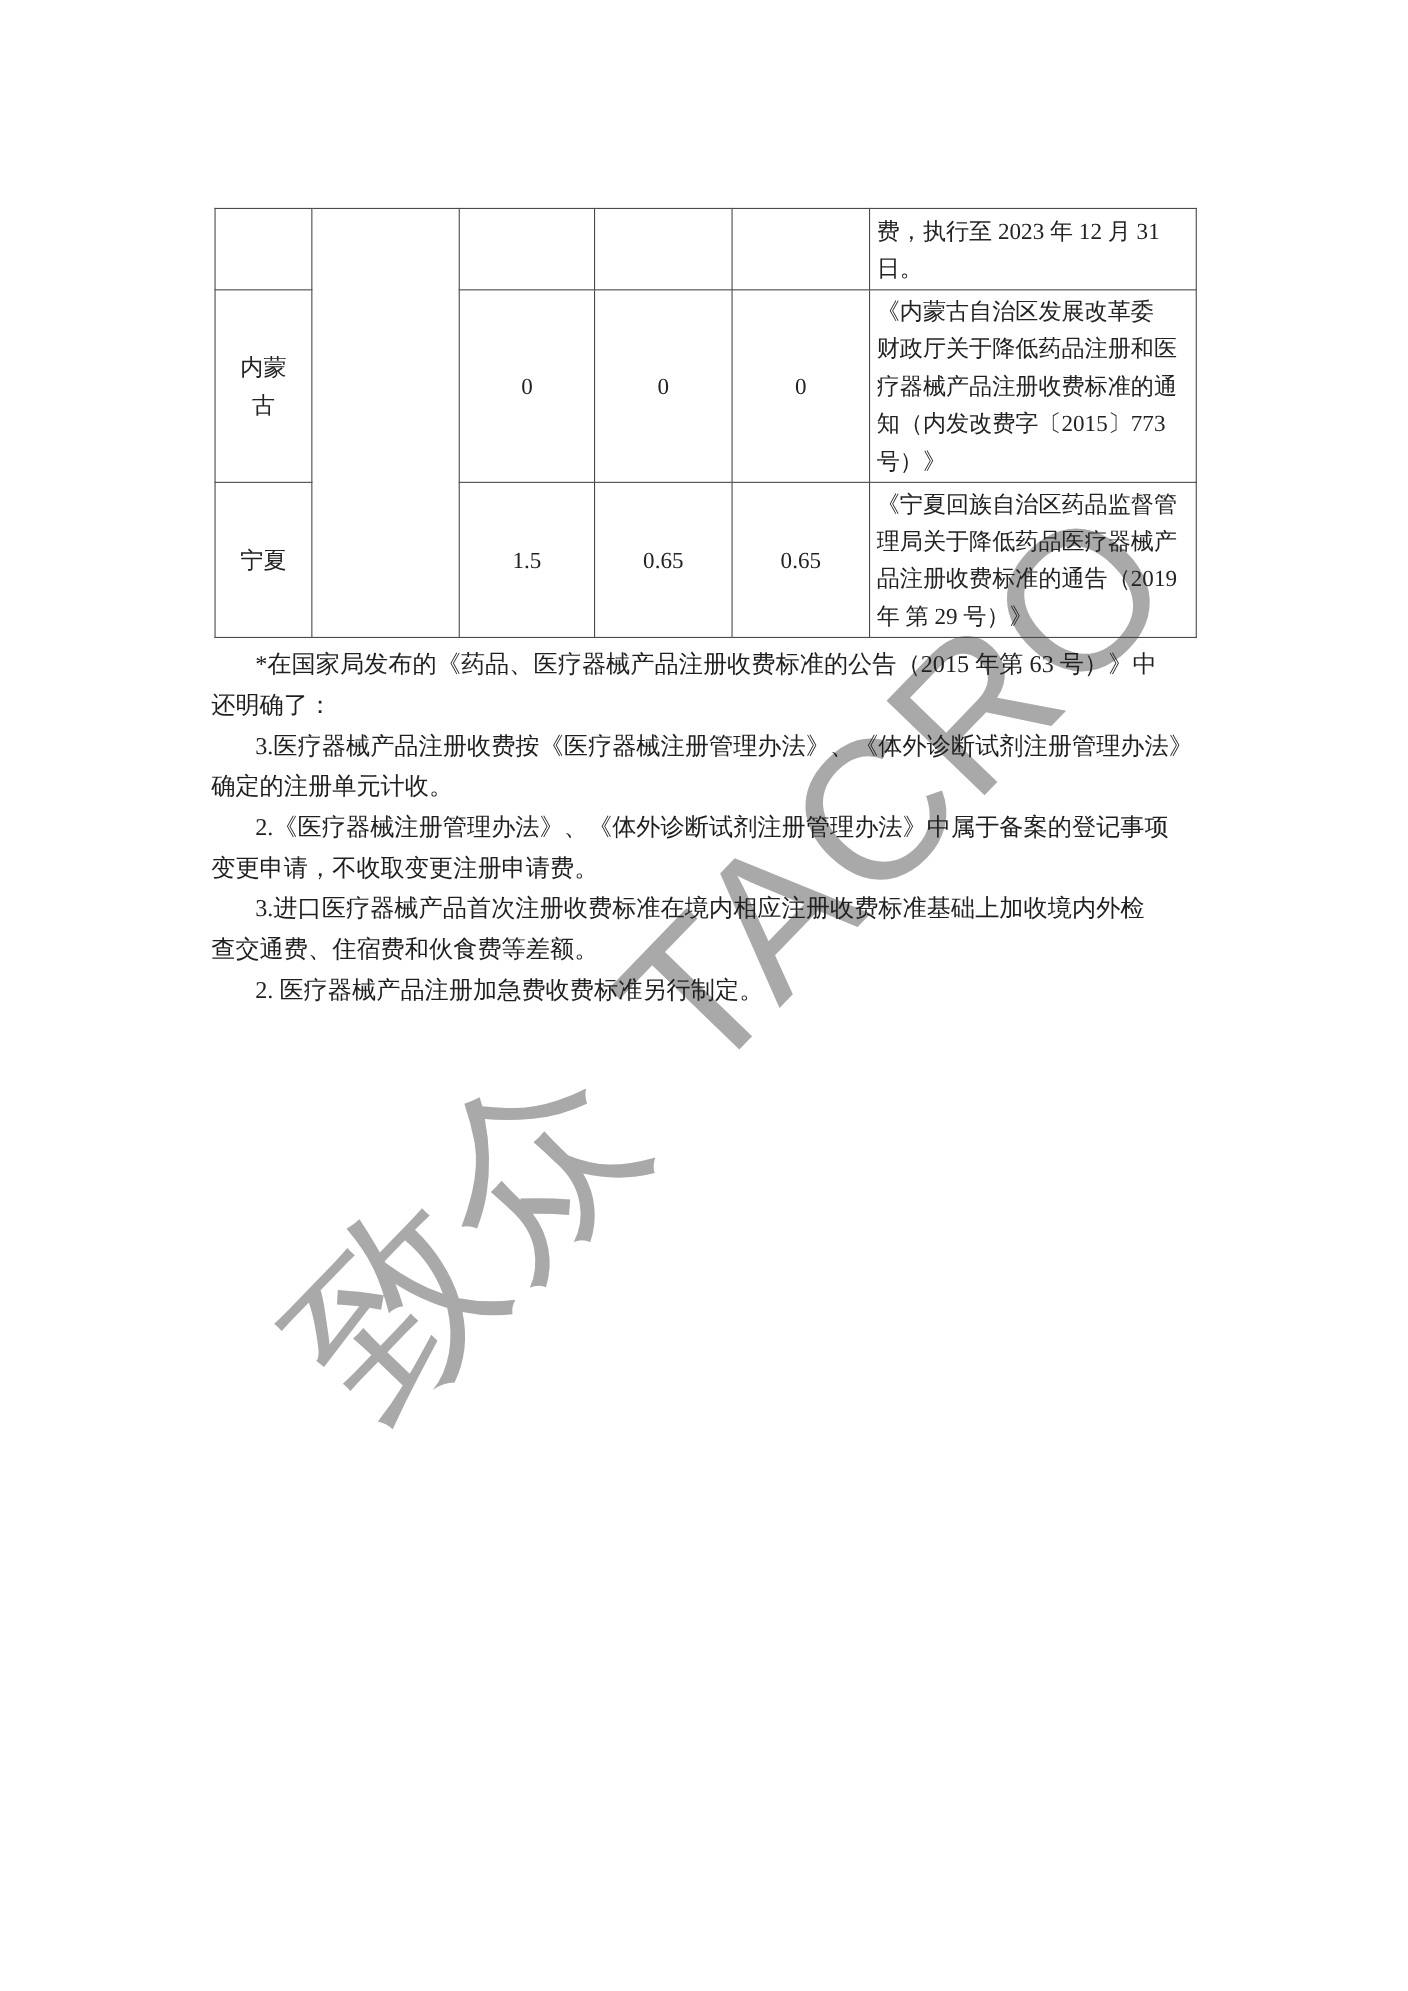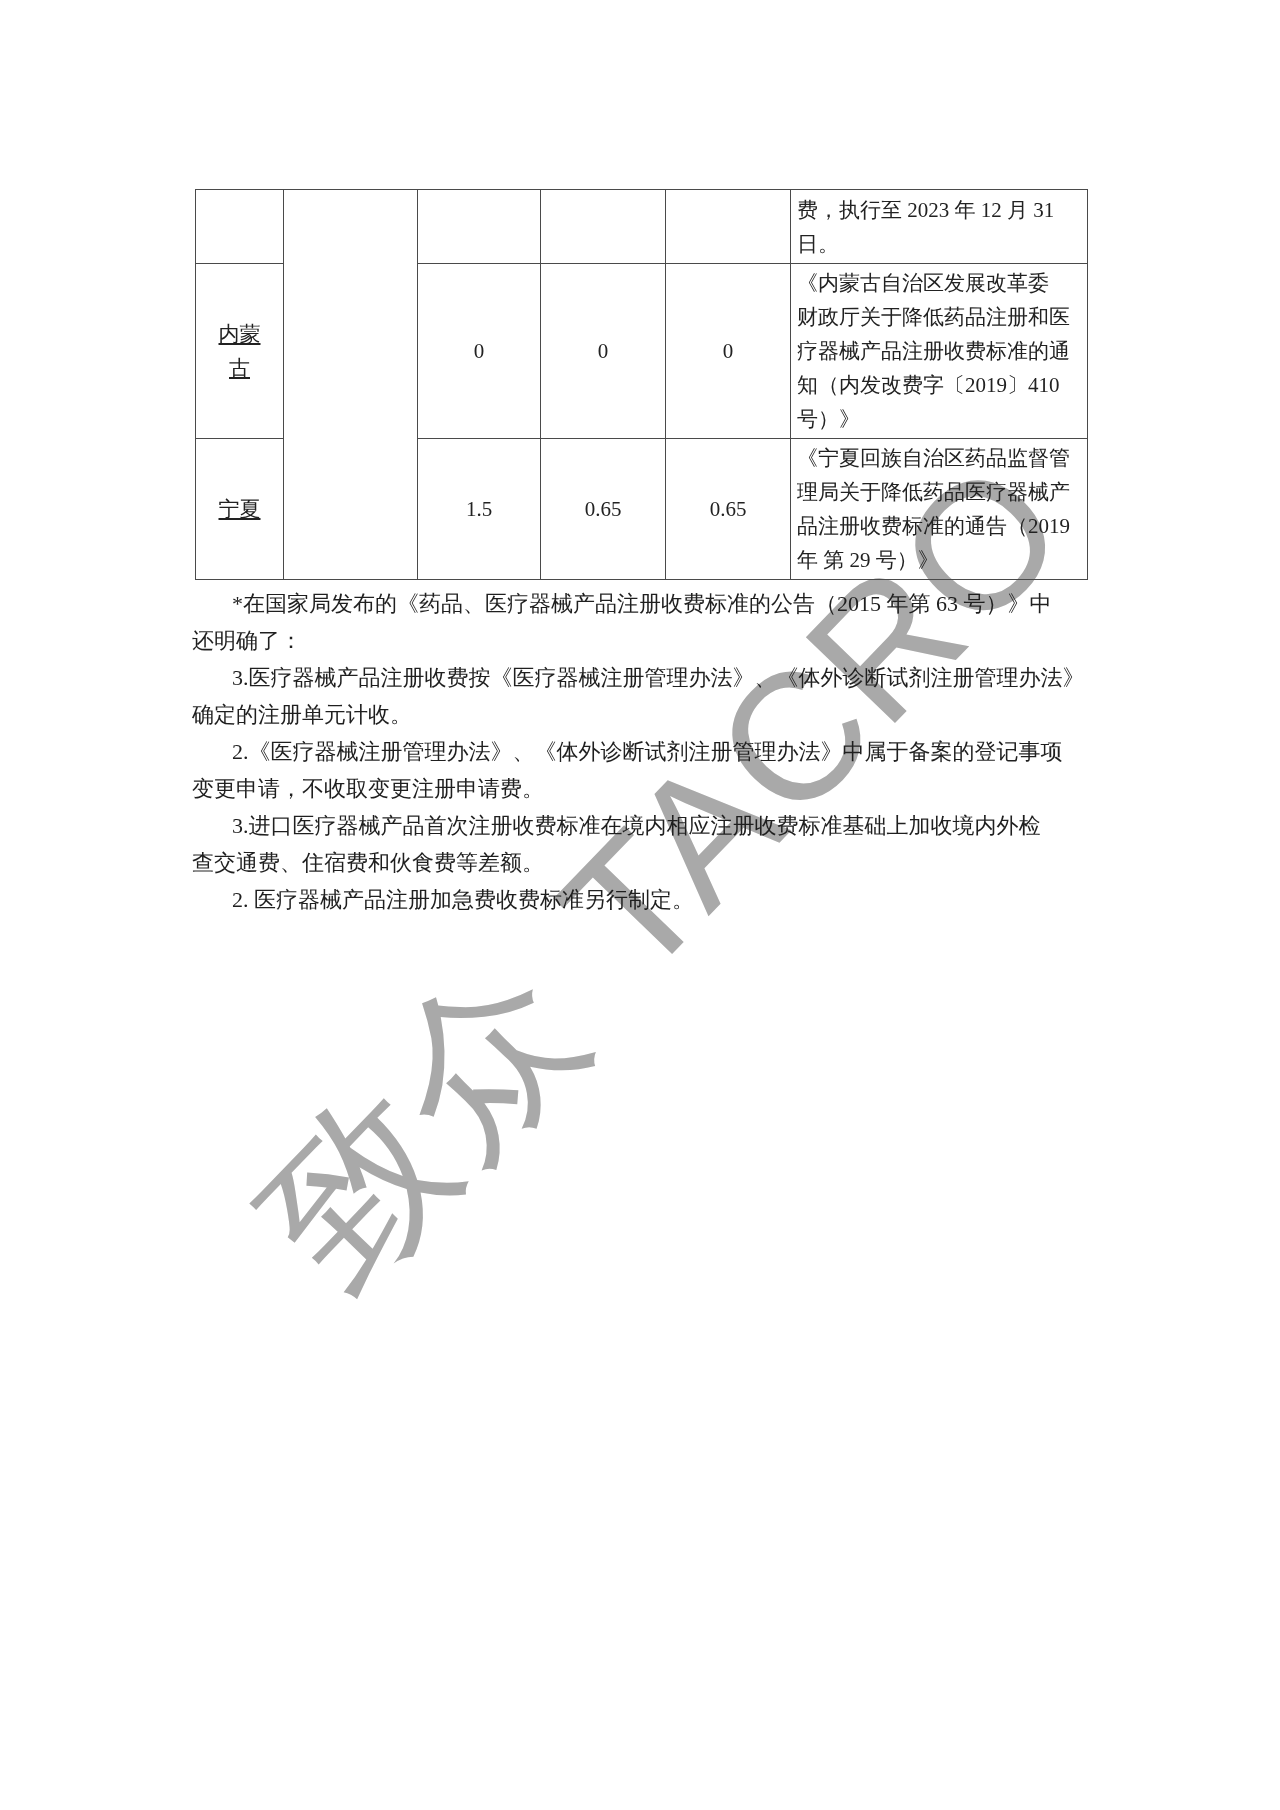--- a/index.html
+++ b/index.html
@@ -40,21 +40,21 @@
     color:#222;
   }
   table.fee-table td {
     border:1px solid #4a4a4a;
     padding:2px 6px;
     vertical-align:middle;
     line-height:34px;
   }
   td.cell-merged-empty { border-top:none; border-bottom:none; }
   td.cell-province { text-align:center; }
-  .prov-label { display:inline-block; width:2.35em; text-align:center;text-decoration:underline; }
+  .prov-label { display:inline-block; width:2.35em; text-align:center; }
   td.cell-num { text-align:center; }
   td.cell-basis {
     white-space:pre-line;
     text-align:left;
     vertical-align:middle;
     padding:2px 7px;
   }
   td.cell-basis.top { vertical-align:top; padding-top:3px; }
   tr.row-1 { height:70px; }
   tr.row-2 { height:169px; }
@@ -106,21 +106,21 @@
         <tr class="row-2">
           <td class="cell-province">
             <span class="prov-label">内蒙古</span>
           </td>
           <td class="cell-num">0</td>
           <td class="cell-num">0</td>
           <td class="cell-num">0</td>
           <td class="cell-basis">《内蒙古自治区发展改革委
 财政厅关于降低药品注册和医
 疗器械产品注册收费标准的通
-知（内发改费字〔2019〕410
+知（内发改费字〔2015〕773
 号）》</td>
         </tr>
         <tr class="row-3">
           <td class="cell-province">
             <span class="prov-label">宁夏</span>
           </td>
           <td class="cell-num">1.5</td>
           <td class="cell-num">0.65</td>
           <td class="cell-num">0.65</td>
           <td class="cell-basis">《宁夏回族自治区药品监督管

